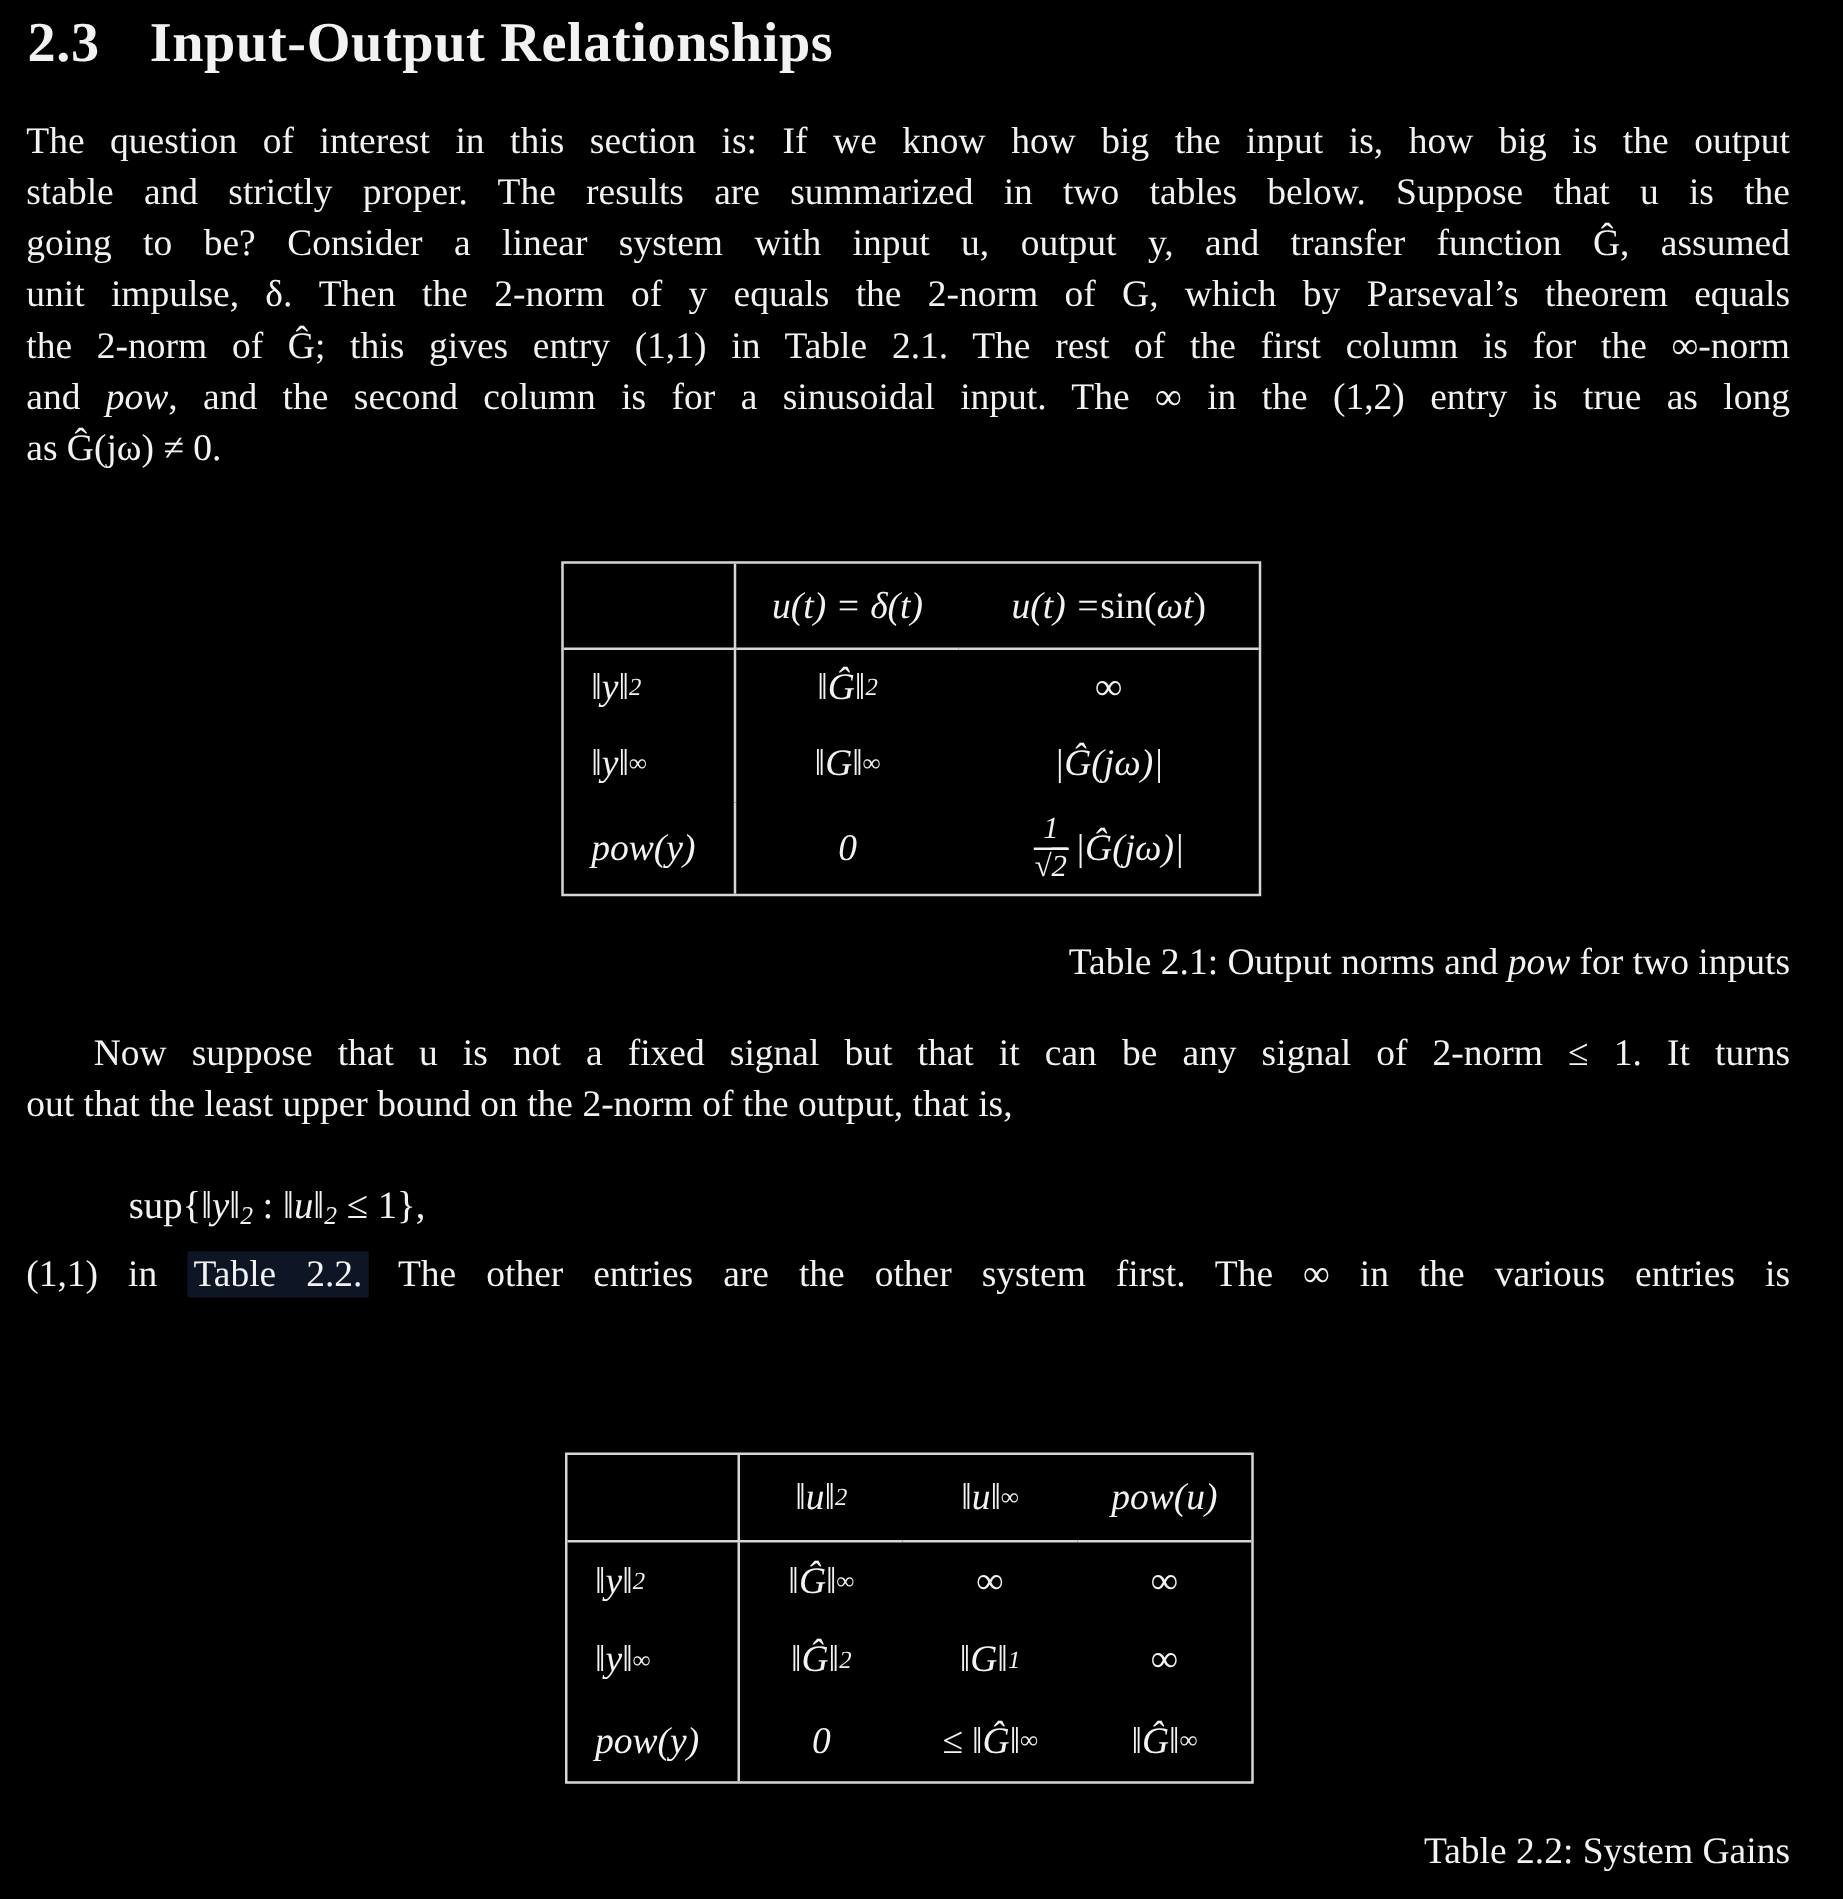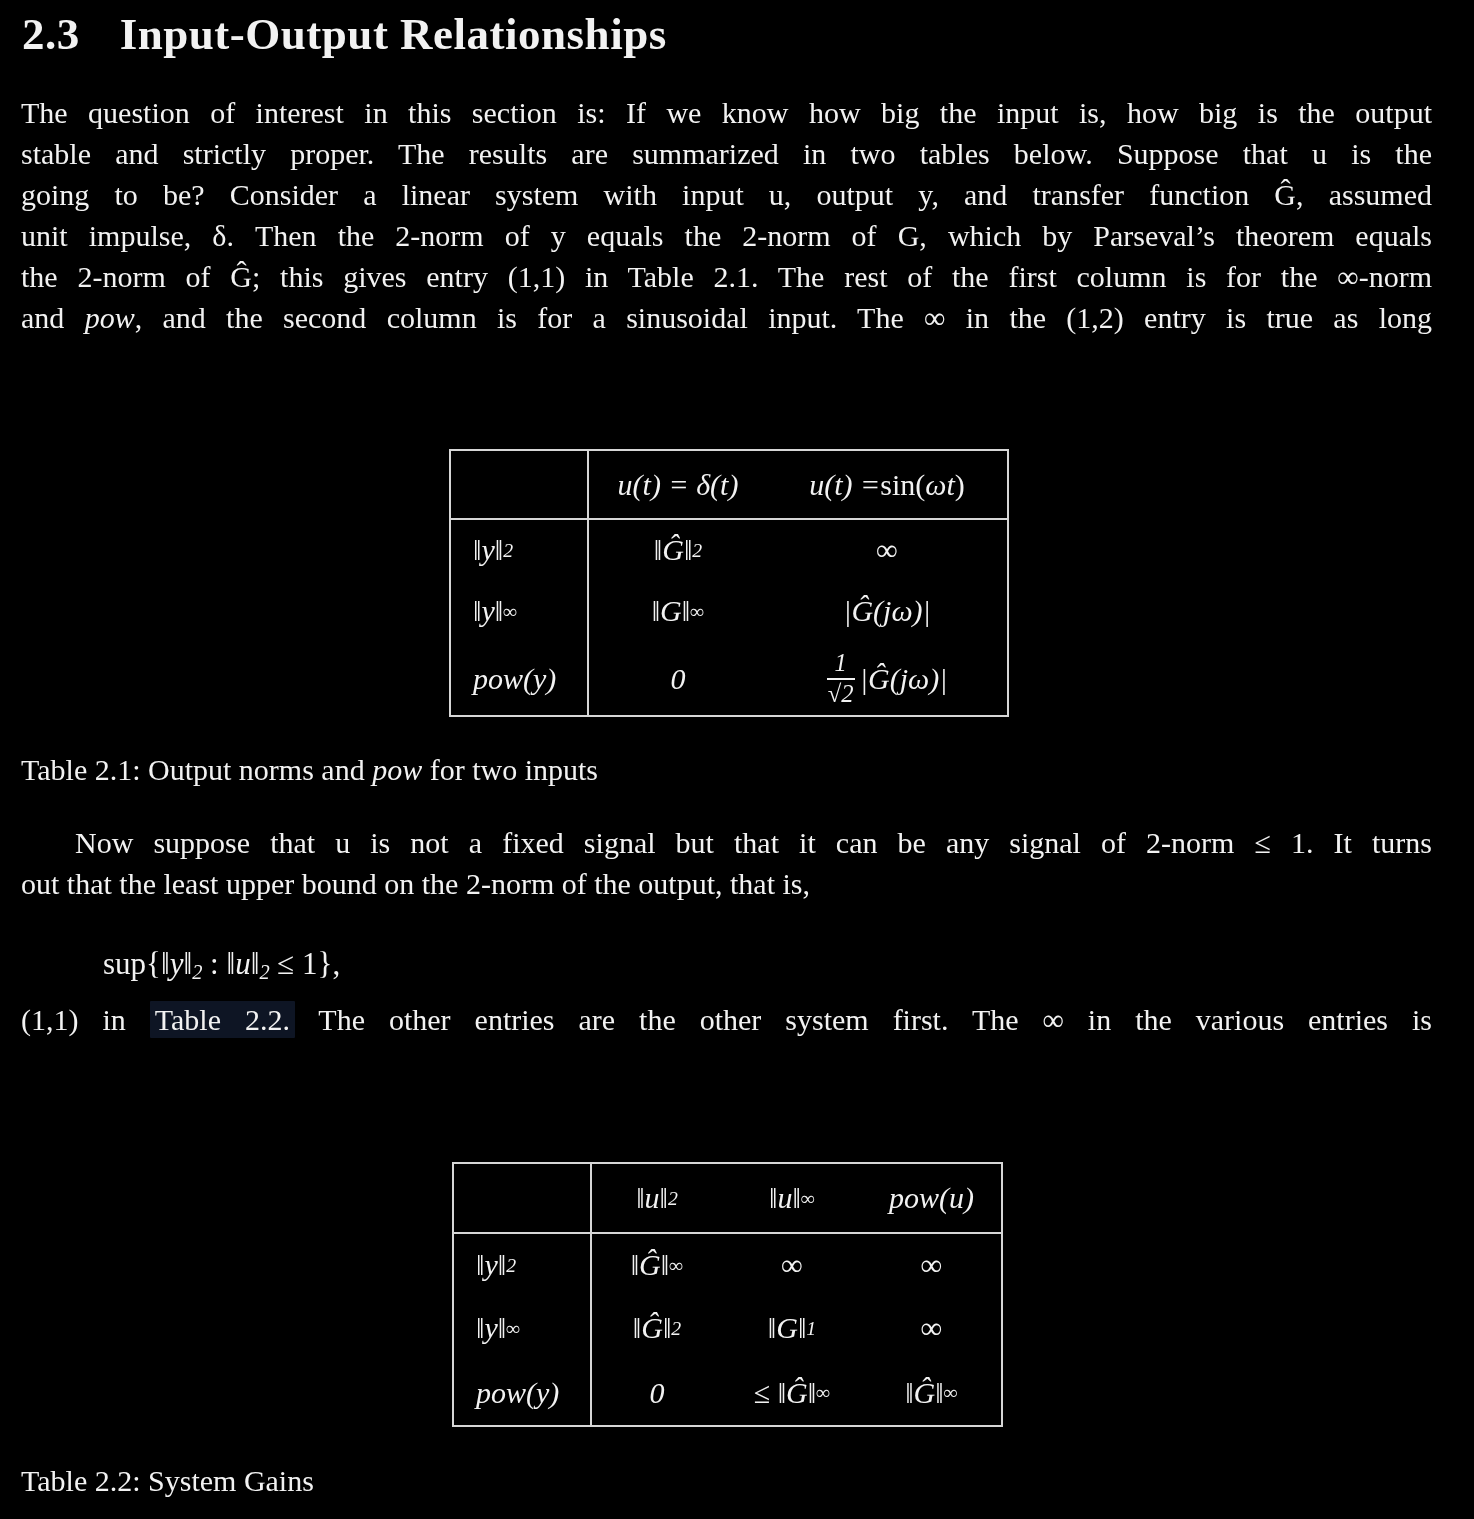--- a/index.html
+++ b/index.html
@@ -77,39 +77,40 @@
     display: inline-flex; flex-direction: column; align-items: center;
     font-size: 0.82em; line-height: 1.15; margin-right: 5px;
   }
   .frac .num { border-bottom: 2px solid #f2f2f2; padding: 0 8px 1px 8px; }
   .frac .ovl { text-decoration: overline; }
 
   
   .caption {
     left: 21px; width: 1411px;
     font-size: 30px; line-height: 41px;
-    text-align: left;
+    text-align: right;
   }
   #caption1 { top: 749px; }
   #caption2 { top: 1460px; }
 </style>
 </head>
 <body>
 
 <div>
 
   <div id="title" class="abs"><span class="secnum">2.3</span><span>Input-Output Relationships</span></div>
 
   <div class="abs para" style="top:92px;">
     <div class="bline">The question of interest in this section is: If we know how big the input is, how big is the output</div>
     <div class="bline">stable and strictly proper. The results are summarized in two tables below. Suppose that u is the</div>
     <div class="bline">going to be? Consider a linear system with input u, output y, and transfer function Ĝ, assumed</div>
     <div class="bline">unit impulse, δ. Then the 2-norm of y equals the 2-norm of G, which by Parseval’s theorem equals</div>
     <div class="bline">the 2-norm of Ĝ; this gives entry (1,1) in Table 2.1. The rest of the first column is for the ∞-norm</div>
     <div class="bline"><span>and </span><span class="it">pow</span><span>, and the second column is for a sinusoidal input. The ∞ in the (1,2) entry is true as long</span></div>
+    <div class="bline shortline">as Ĝ(jω) ≠ 0.</div>
   </div>
 
   <div id="table1" class="abs tbl">
     <div class="cell lab hd"></div>
     <div class="cell hd">
         <span>u(t) = δ(t)</span>
       </div>
     <div class="cell hd">
         <span>u(t) = </span>
         <span class="rm">sin(</span>

